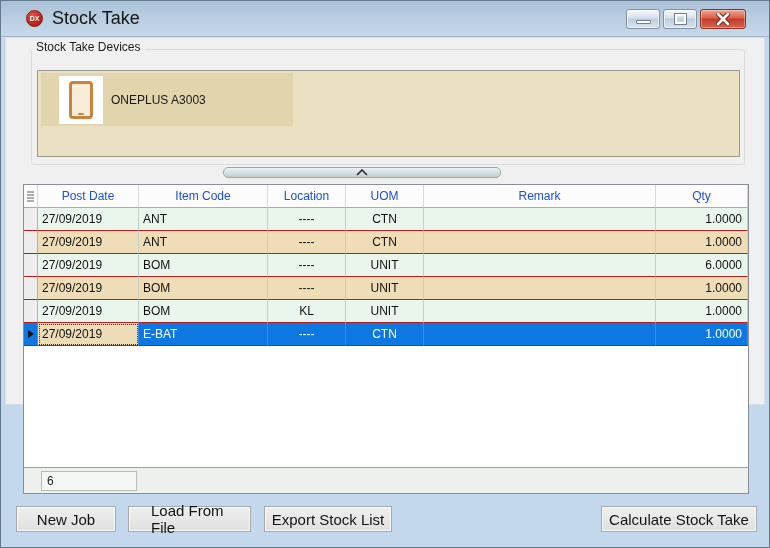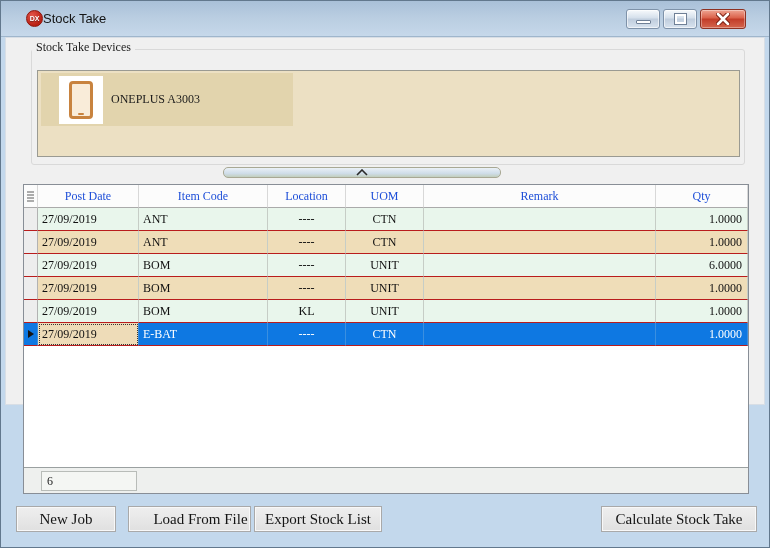--- a/index.html
+++ b/index.html
@@ -19,42 +19,42 @@
   }
   .app-icon{
     width:17px;height:17px;border-radius:50%;
     margin-left:25px;flex:0 0 auto;
     background:radial-gradient(circle at 35% 30%,#e4564a,#b91f12 70%);
     border:1px solid #8d150c;
     color:#fff;font-weight:bold;font-size:7px;
     display:flex;align-items:center;justify-content:center;
     text-shadow:0 1px 1px rgba(0,0,0,.4);
   }
-  .title-text{font-size:13px;color:#151515;}
+  .title-text{margin-left:9px;font-size:18px;color:#151515;}
   .win-controls{position:absolute;right:23px;top:8px;display:flex;gap:3px;}
   .wbtn{
     width:34px;height:20px;border-radius:3px;
     border:1px solid #7e92a9;
     background:linear-gradient(#f7fafc 0%,#d4dfeb 45%,#bfcddd 50%,#d8e3ef 100%);
     display:flex;align-items:center;justify-content:center;
     box-shadow:inset 0 0 0 1px rgba(255,255,255,.6);
     cursor:default;
   }
   .wbtn.close{
     width:46px;border:1px solid #8e3122;
     background:linear-gradient(#f0a violet,#fff 0) ;
     background:linear-gradient(#efa593 0%,#da6049 45%,#c23c28 50%,#d4654d 100%);
     box-shadow:inset 0 0 0 1px rgba(255,255,255,.35);
   }
   .glyph-min{width:15px;height:4px;background:#fff;border:1px solid #6f8096;border-radius:1px;margin-top:6px;}
   .glyph-max{width:11px;height:10px;border:2px solid #fff;box-shadow:0 0 0 1px #6f8096;background:transparent;}
   
   .content{
     position:relative;margin:0 4px 4px 4px;height:368px;
-    background:#f0f0f0;border:1px solid #d8dee5;font-family:Liberation Serif, serif;
+    background:#f0f0f0;border:1px solid #d8dee5;
   }
   .groupbox{
     position:absolute;left:25px;top:11px;width:714px;height:116px;
     border:1px solid #d9d9d9;border-radius:3px;
   }
   .groupbox-label{
     position:absolute;left:26px;top:2px;padding:0 4px;
     background:#f0f0f0;color:#1c1c1c;z-index:2;
   }
   .device-panel{
@@ -136,21 +136,21 @@
   .btn{
     position:absolute;top:468px;height:26px;
     background:linear-gradient(#efefef,#e0e0e0);
     border:1px solid #a9a9a9;
     display:flex;align-items:center;justify-content:center;
     color:#141414;font-size:15px;cursor:default;
     box-shadow:inset 0 0 0 1px #f8f8f8;
   }
   .btn-newjob{left:10px;width:100px;}
   .btn-load{left:122px;width:123px;padding-left:22px;}
-  .btn-export{left:248px;width:128px;}
+  .btn-export{left:258px;width:128px;}
   .btn-calc{left:595px;width:156px;}
 </style>
 </head>
 <body>
 
 <div class="window">
 
   <div class="titlebar">
     <div class="app-icon">DX</div>
     <span class="title-text">Stock Take</span>

